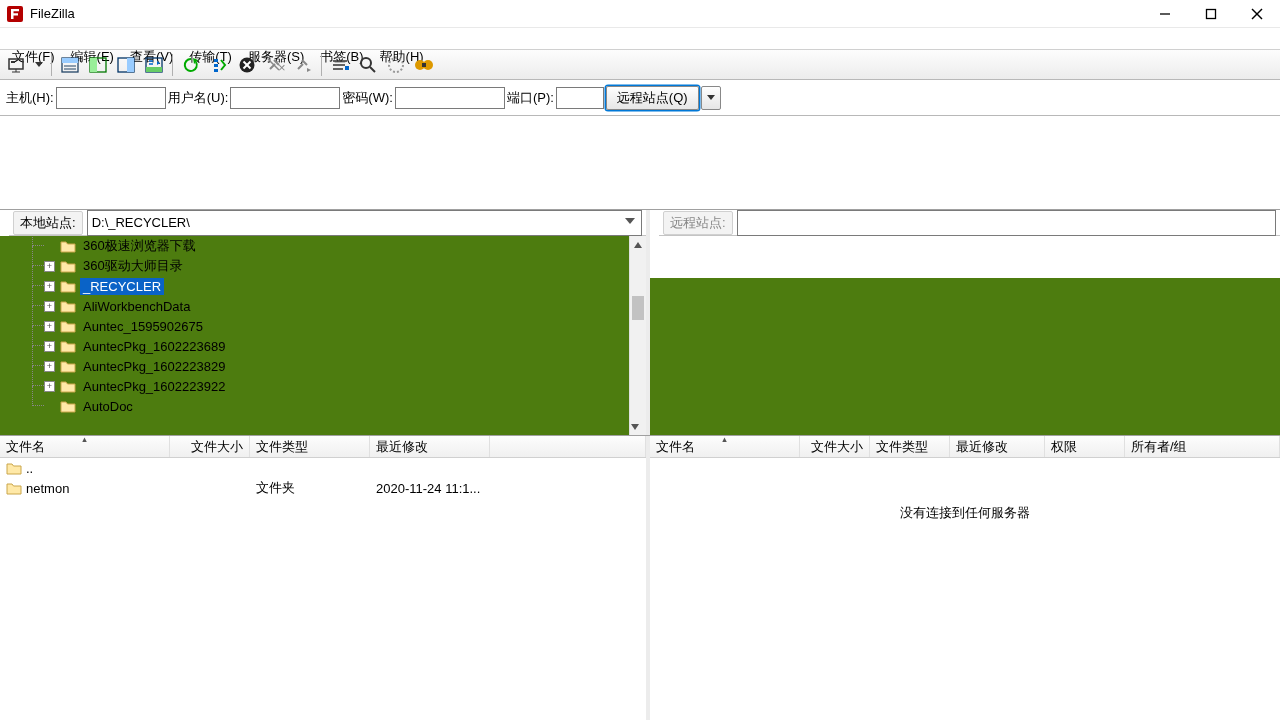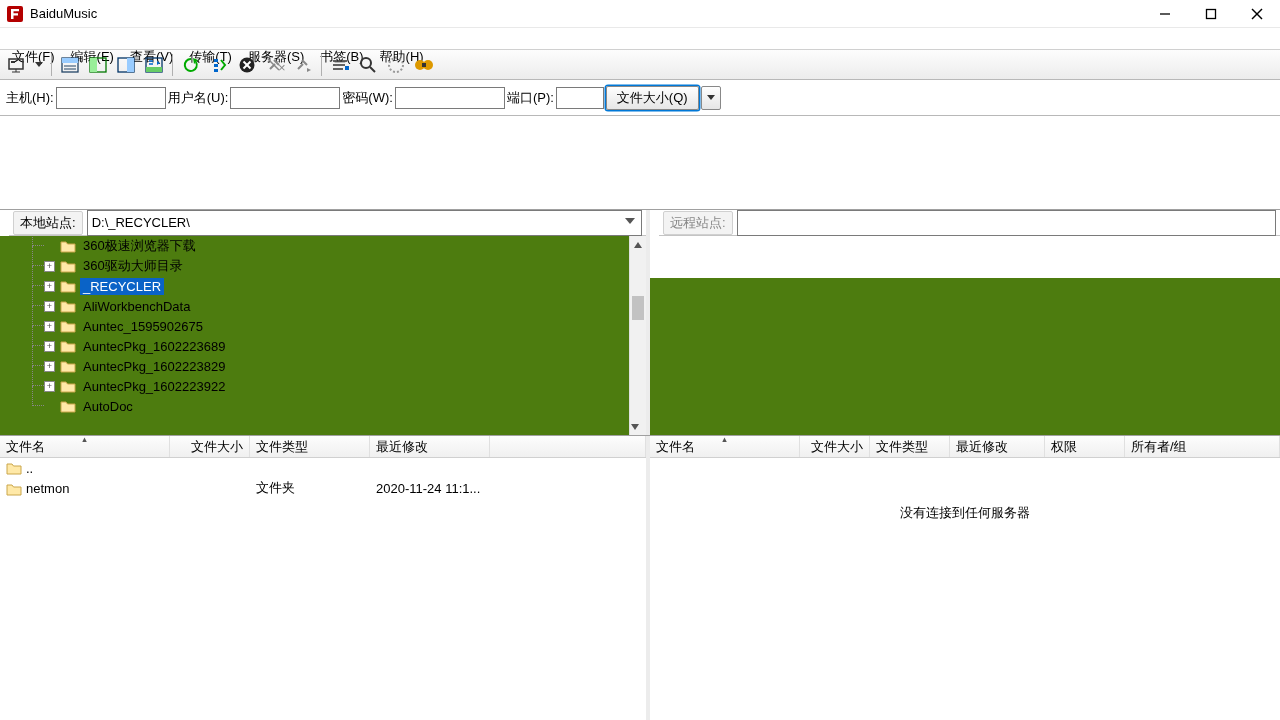--- a/index.html
+++ b/index.html
@@ -56,21 +56,21 @@
 </head>
 <body>
 
 <div class="titlebar">
   <span class="logo">
     <svg width="18" height="18" viewBox="0 0 18 18">
         <rect x="1" y="1" width="16" height="16" rx="2" fill="#b40000"></rect>
         <path d="M5 4h8v2.3H7.5v2H12v2.2H7.5V14H5z" fill="#fff"></path>
       </svg>
   </span>
-  <span class="title-text">BaiduMusic</span>
+  <span class="title-text">FileZilla</span>
   <div class="win-controls">
     <div class="win-btn">
         <svg width="12" height="12">
           <line x1="1" y1="6" x2="11" y2="6" stroke="#000" stroke-width="1.3"></line>
         </svg>
       </div>
     <div class="win-btn">
         <svg width="12" height="12">
           <rect x="1.5" y="1.5" width="9" height="9" fill="none" stroke="#000" stroke-width="1.3"></rect>
         </svg>
@@ -203,21 +203,21 @@
 
 <div class="quickbar">
   <label>主机(H):</label>
   <input style="width: 110px;" value="">
   <label>用户名(U):</label>
   <input style="width: 110px;" value="">
   <label>密码(W):</label>
   <input type="password" style="width: 110px;" value="">
   <label>端口(P):</label>
   <input style="width: 48px;" value="">
-  <button class="quick-btn">文件大小(Q)</button>
+  <button class="quick-btn">远程站点(Q)</button>
   <div class="quick-drop">
       <svg width="8" height="6">
         <polygon points="0,0 8,0 4,5" fill="#333"></polygon>
       </svg>
     </div>
 </div>
 
 <div class="log-area"></div>
 
 <div class="site-panels">
@@ -359,21 +359,21 @@
             <svg class="folder-icon" width="16" height="14">
               <path d="M1 3h5l1.5 2H15v8H1z" fill="#ffe9a8" stroke="#caa64a"></path>
             </svg>
             <span>..</span>
           </div>
           <div class="lcell" style="width:80px;text-align:right"></div>
           <div class="lcell" style="width:120px"></div>
           <div class="lcell" style="width:120px"></div>
         </div>
         <div class="lrow">
-          <div class="lcell" style="width:170px;display:flex;align-items:flex-end">
+          <div class="lcell" style="width:170px;display:flex;align-items:center">
             <svg class="folder-icon" width="16" height="14">
               <path d="M1 3h5l1.5 2H15v8H1z" fill="#ffe9a8" stroke="#caa64a"></path>
             </svg>
             <span>netmon</span>
           </div>
           <div class="lcell" style="width:80px;text-align:right"></div>
           <div class="lcell" style="width:120px">文件夹</div>
           <div class="lcell" style="width:120px">2020-11-24 11:1...</div>
         </div>
       </div>

